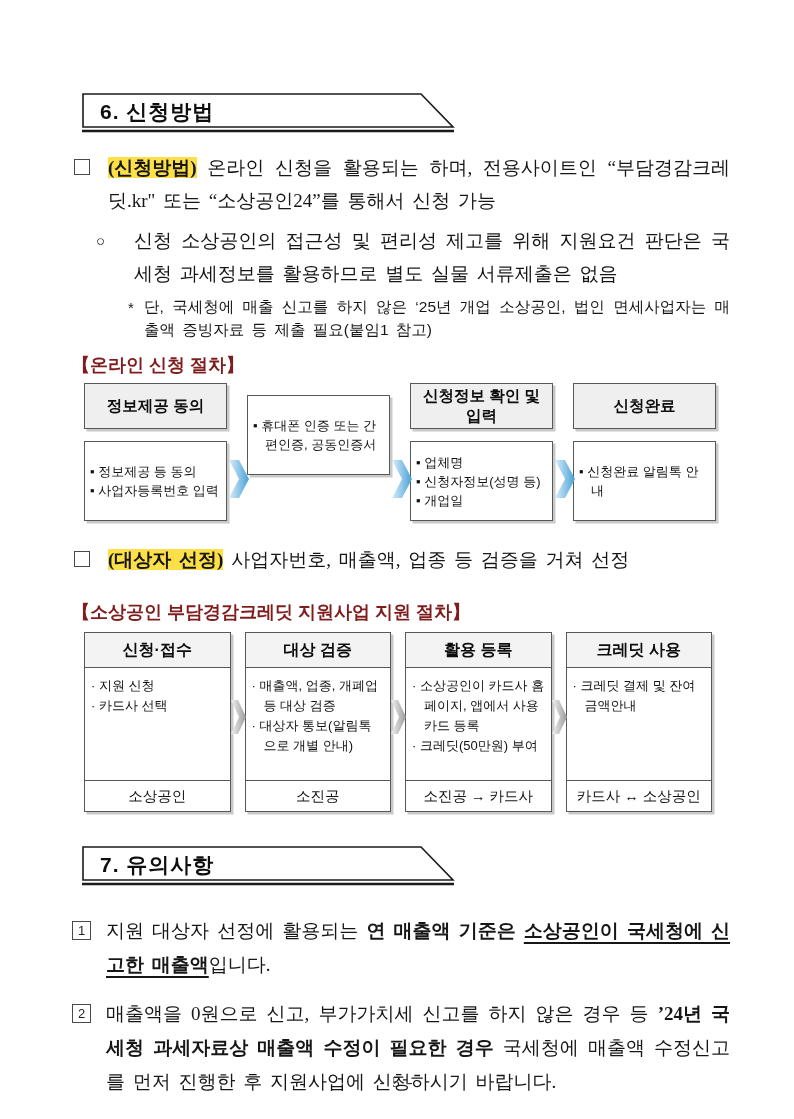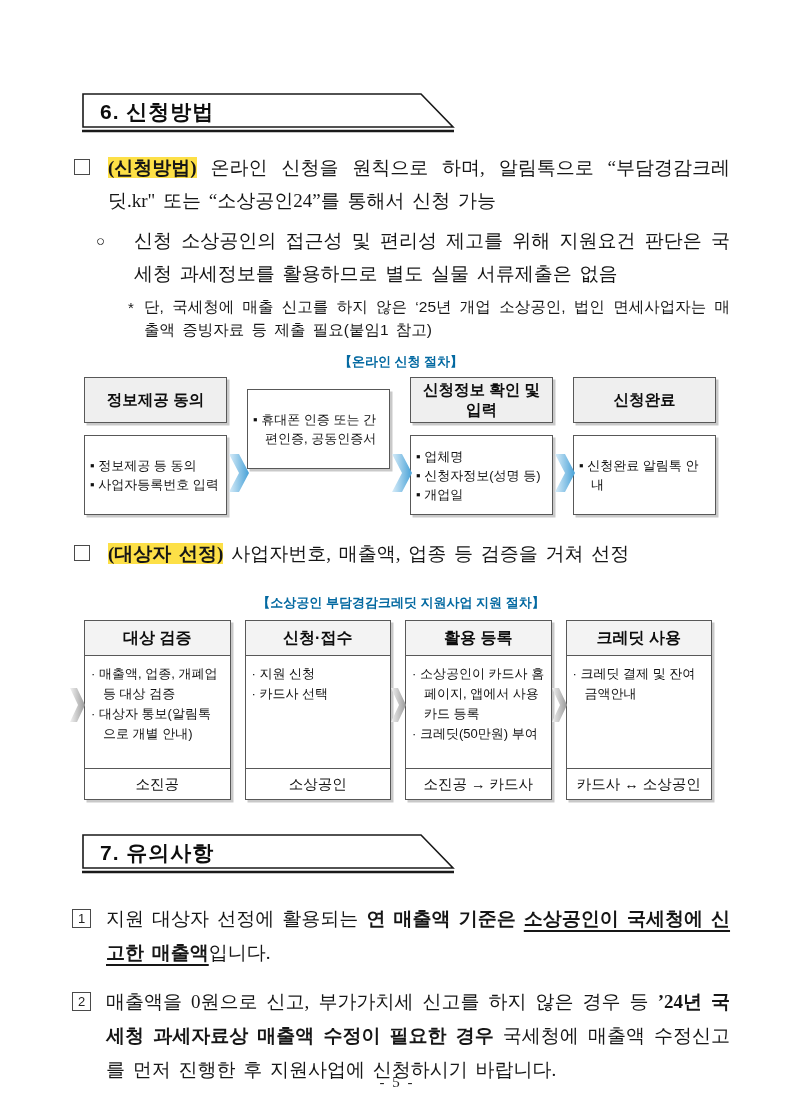--- a/index.html
+++ b/index.html
@@ -38,22 +38,22 @@
   .p-sub{padding-left:62px;margin-top:7px;}
   .p-sub .marker{position:absolute;left:24px;top:1px;font-size:15px;}
   .p-note{
     padding-left:72px;margin-top:5px;font-size:15.5px;line-height:23px;
     font-family:"Liberation Sans","DejaVu Sans",sans-serif;font-weight:500;
   }
   .p-note .marker{position:absolute;left:56px;top:1px;font-size:15px;}
 
   
   .dia-title{
-    text-align:center;font-family:"Liberation Sans","DejaVu Sans",sans-serif;
-    font-size:13px;font-weight:700;color:#0369a1;
+    text-align:left;font-family:"Liberation Sans","DejaVu Sans",sans-serif;
+    font-size:18px;font-weight:700;color:#7f1d1d;
   }
   .dia1-title{margin-top:12px;}
   .dia2-title{margin-top:24px;}
 
   
   .dia1{display:flex;gap:20px;width:632px;margin:6px 0 0 12px;}
   .d1col{flex:1;position:relative;}
   .d1head{
     height:46px;background:#efefef;border:1px solid #585858;
     box-shadow:2.5px 2.5px 0 #c9c9c9;
@@ -143,21 +143,21 @@
     <div class="banner banner1">
       <svg width="374" height="42" viewBox="0 0 374 42">
         <polygon points="1,1 339,1 371,34 1,34" fill="#ffffff" stroke="#1a1a1a" stroke-width="1.6"></polygon>
         <line x1="0" y1="38" x2="372" y2="38" stroke="#1a1a1a" stroke-width="2.6"></line>
       </svg>
       <span class="banner-label">6. 신청방법</span>
     </div>
 
     <div class="para para-box p-main">
       <span class="checkbox"></span>
-      <span class="hl">(신청방법)</span><span> 온라인 신청을 원칙으로 하며, 알림톡으로 “부담경감크레딧.kr" 또는 “소상공인24”를 통해서 신청 가능</span>
+      <span class="hl">(신청방법)</span><span> 온라인 신청을 활용되는 하며, 전용사이트인 “부담경감크레딧.kr" 또는 “소상공인24”를 통해서 신청 가능</span>
     </div>
 
     <div class="para p-sub">
       <span class="marker">○</span>
       <span>신청 소상공인의 접근성 및 편리성 제고를 위해 지원요건 판단은 국세청 과세정보를 활용하므로 별도 실물 서류제출은 없음</span>
     </div>
 
     <div class="para p-note">
       <span class="marker">*</span>
       <span>단, 국세청에 매출 신고를 하지 않은 ‘25년 개업 소상공인, 법인 면세사업자는 매출액 증빙자료 등 제출 필요(붙임1 참고)</span>
@@ -212,39 +212,39 @@
     <div class="para para-box" style="margin-top:22px;">
       <span class="checkbox"></span>
       <span class="hl">(대상자 선정)</span><span> 사업자번호, 매출액, 업종 등 검증을 거쳐 선정</span>
     </div>
 
 
     <div class="dia-title dia2-title">【소상공인 부담경감크레딧 지원사업 지원 절차】</div>
 
     <div class="dia2">
       <div class="d2col">
+        <div class="d2head">신청·접수</div>
+        <div class="d2body">
+          <div class="d-line">· 지원 신청</div>
+          <div class="d-line">· 카드사 선택</div>
+        </div>
+        <div class="d2foot">소상공인</div>
+      </div>
+      <div class="d2col">
         <span class="flow-arrow-gray">
           <svg width="17" height="36" viewBox="0 0 17 36">
               <path d="M1 1 L8 1 L16 18 L8 35 L1 35 L9 18 Z" fill="url(#gradGray)"></path>
             </svg>
         </span>
         <div class="d2head">대상 검증</div>
         <div class="d2body">
           <div class="d-line">· 매출액, 업종, 개폐업 등 대상 검증</div>
           <div class="d-line">· 대상자 통보(알림톡으로 개별 안내)</div>
         </div>
         <div class="d2foot">소진공</div>
-      </div>
-      <div class="d2col">
-        <div class="d2head">신청·접수</div>
-        <div class="d2body">
-          <div class="d-line">· 지원 신청</div>
-          <div class="d-line">· 카드사 선택</div>
-        </div>
-        <div class="d2foot">소상공인</div>
       </div>
       <div class="d2col">
         <span class="flow-arrow-gray">
           <svg width="17" height="36" viewBox="0 0 17 36">
               <path d="M1 1 L8 1 L16 18 L8 35 L1 35 L9 18 Z" fill="url(#gradGray)"></path>
             </svg>
         </span>
         <div class="d2head">활용 등록</div>
         <div class="d2body">
           <div class="d-line">· 소상공인이 카드사 홈페이지, 앱에서 사용 카드 등록</div>

